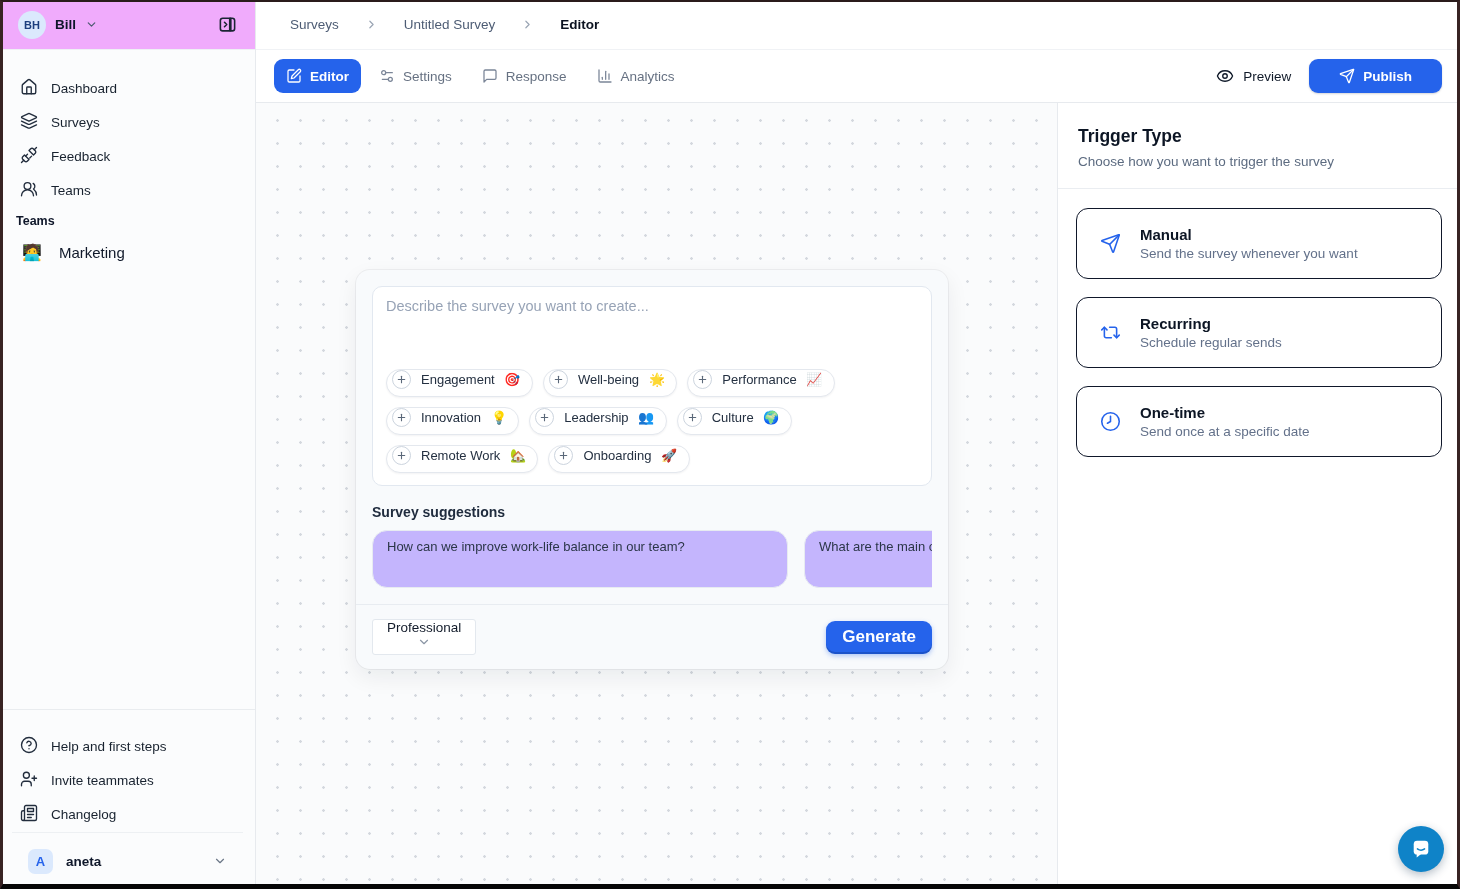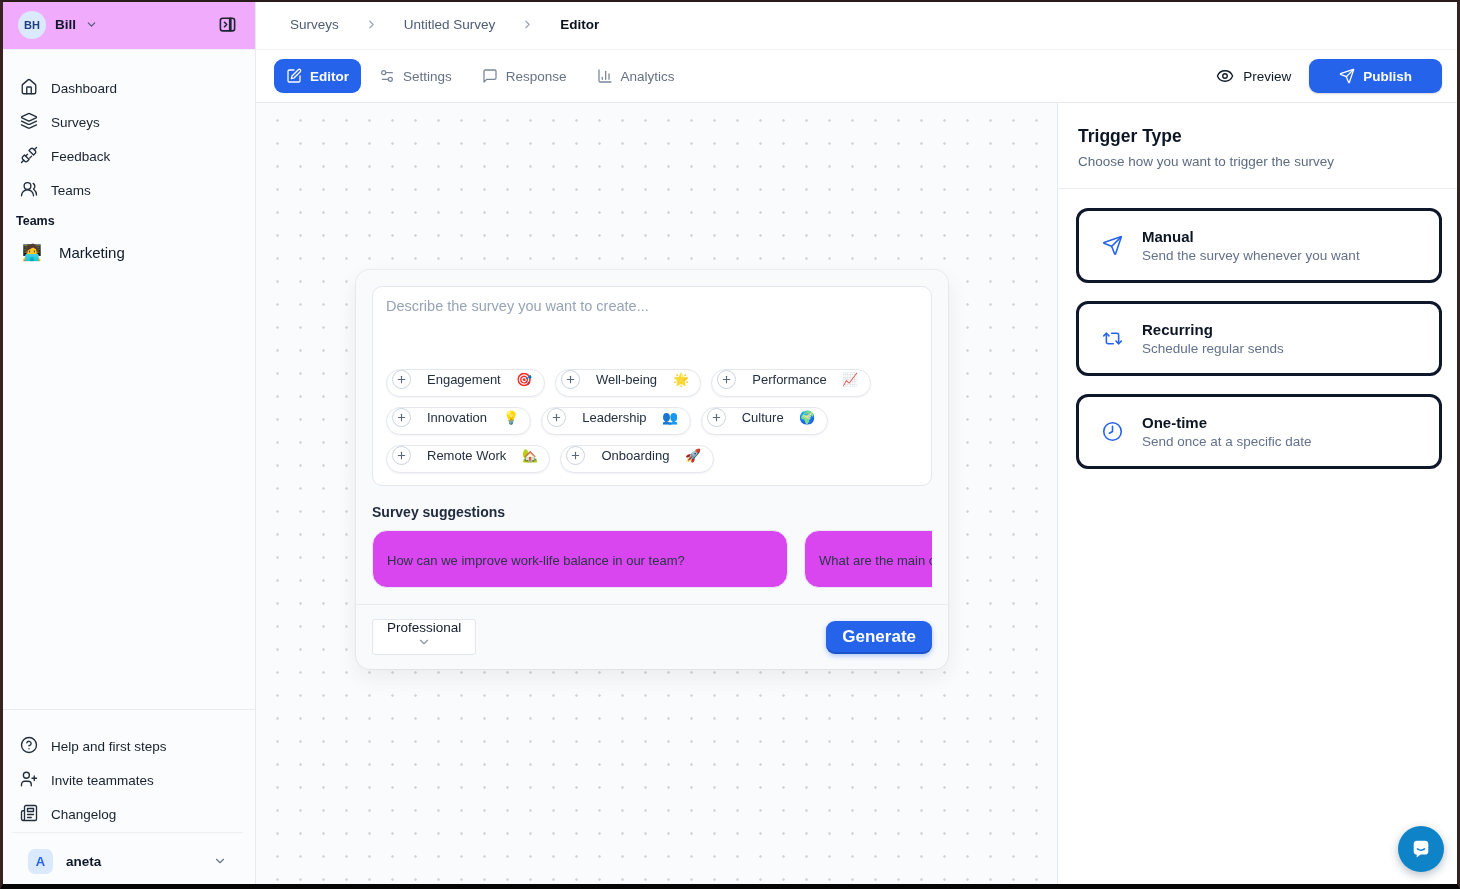--- a/index.html
+++ b/index.html
@@ -61,42 +61,42 @@
     background-size:23px 23px; background-position:10px 6px; }
 
   
   .composer { position:absolute; left:100px; top:167px; width:592px; border-radius:14px; background:#f8fafc;
     box-shadow:0 0 0 1px rgba(15,23,42,.05), 0 8px 22px rgba(15,23,42,.07); }
   .composer-body { padding:16px 16px 0; }
   .prompt-box { height:200px; background:#fff; border:1px solid #e2e8f0; border-radius:10px; padding:11px 13px 12px; display:flex; flex-direction:column; }
   .prompt-input { flex:1; border:none; outline:none; resize:none; background:transparent; font-family:inherit; font-size:14.5px; color:#1e293b; }
   .prompt-input::placeholder { color:#97a3b6; }
   .chips { display:flex; flex-wrap:wrap; gap:10px; }
-  .chip { height:28px; display:flex; align-items:center; gap:16px; padding:0 11px 8px 5px; background:#fff; border:1px solid #e4e8ee; border-radius:15px; cursor:pointer; box-shadow:0 1px 2px rgba(15,23,42,.05); }
+  .chip { height:28px; display:flex; align-items:center; gap:10px; padding:0 11px 8px 5px; background:#fff; border:1px solid #e4e8ee; border-radius:15px; cursor:pointer; box-shadow:0 1px 2px rgba(15,23,42,.05); }
   .chip-plus { width:19px; height:19px; border-radius:50%; border:1px solid #ccd4de; color:#5b6879; display:flex; align-items:center; justify-content:center; }
   .chip .lbl { font-size:13px; color:#243041; }
   .chip .emoji { font-size:13px; }
 
   .sugg-title { margin-top:18px; font-size:14px; font-weight:600; color:#202c3e; }
   .sugg-row { margin-top:10px; display:flex; gap:16px; overflow:hidden; }
-  .sugg-card { flex:none; width:416px; height:58px; background:#d946ef; border:1px solid #e7ebf1; border-radius:15px; padding:22px 14px; font-size:13px; color:#2b3648; cursor:pointer; }
+  .sugg-card { flex:none; width:416px; height:58px; background:#c4b5fd; border:1px solid #e7ebf1; border-radius:15px; padding:8px 14px; font-size:13px; color:#2b3648; cursor:pointer; }
 
   .composer-footer { margin-top:16px; border-top:1px solid #e8ecf1; padding:14px 16px; display:flex; align-items:center; justify-content:space-between; }
   .tone-select { height:36px; display:flex; align-items:center; gap:0; padding:0 14px; background:#fff; border:1px solid #e3e8ee; border-radius:3px; font-size:13.5px; color:#121b2a; cursor:pointer;flex-direction:column; }
   .tone-select svg { color:#8b96a5; }
   .generate-btn { height:33px; padding:0 16px; border:none; border-radius:9px; background:var(--accent,#2563eb); color:#fff; font-size:17px; font-weight:600; cursor:pointer;
     box-shadow:inset 0 -2px 0 rgba(7,42,120,.28), 0 2px 5px rgba(37,99,235,.35); }
 
   
   .trigger-panel { width:403px; flex:none; background:#fff; border-left:1px solid #e7eaee; display:flex; flex-direction:column; }
   .tp-header { padding:23px 20px 19px; border-bottom:1px solid #eaedf1; }
   .tp-title { font-size:17.5px; font-weight:700; color:#0c1524; }
   .tp-subtitle { margin-top:7px; font-size:13.5px; color:#5c6b80; }
   .tp-options { padding:19px 18px; display:flex; flex-direction:column; gap:18px; }
-  .tp-card { border:3px solid #0f172a; border-radius:12px; background:#fff; padding:17px 16px 17px 23px; display:flex; align-items:center; gap:19px; cursor:pointer; }
+  .tp-card { border:1px solid #0f172a; border-radius:12px; background:#fff; padding:17px 16px 17px 23px; display:flex; align-items:center; gap:19px; cursor:pointer; }
   .tp-card svg { color:var(--accent,#2563eb); }
   .tp-card .t { font-size:15px; font-weight:650; color:#0c1524; }
   .tp-card .d { margin-top:3px; font-size:13.5px; color:#63718a; }
 
   
   .chat-fab { position:fixed; right:16px; bottom:17px; width:46px; height:46px; border-radius:50%; border:none; cursor:pointer;
     background:var(--chat,#0f83c8); display:flex; align-items:center; justify-content:center; box-shadow:0 3px 10px rgba(10,40,70,.3); z-index:60; }
 </style>
 </head>
 <body>

